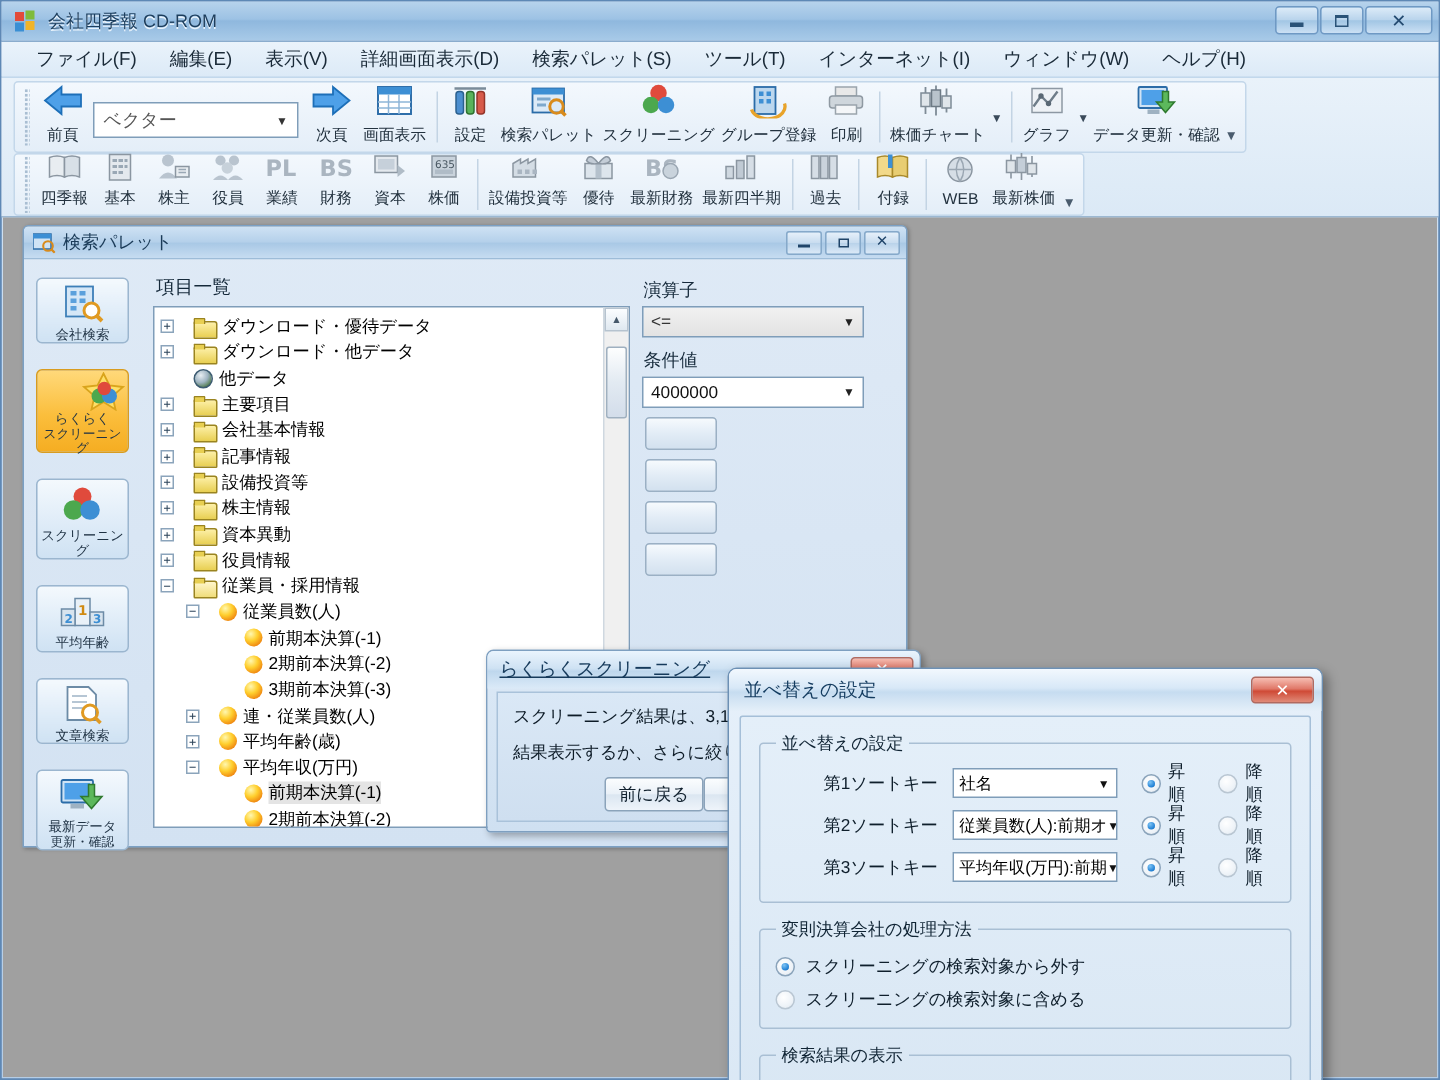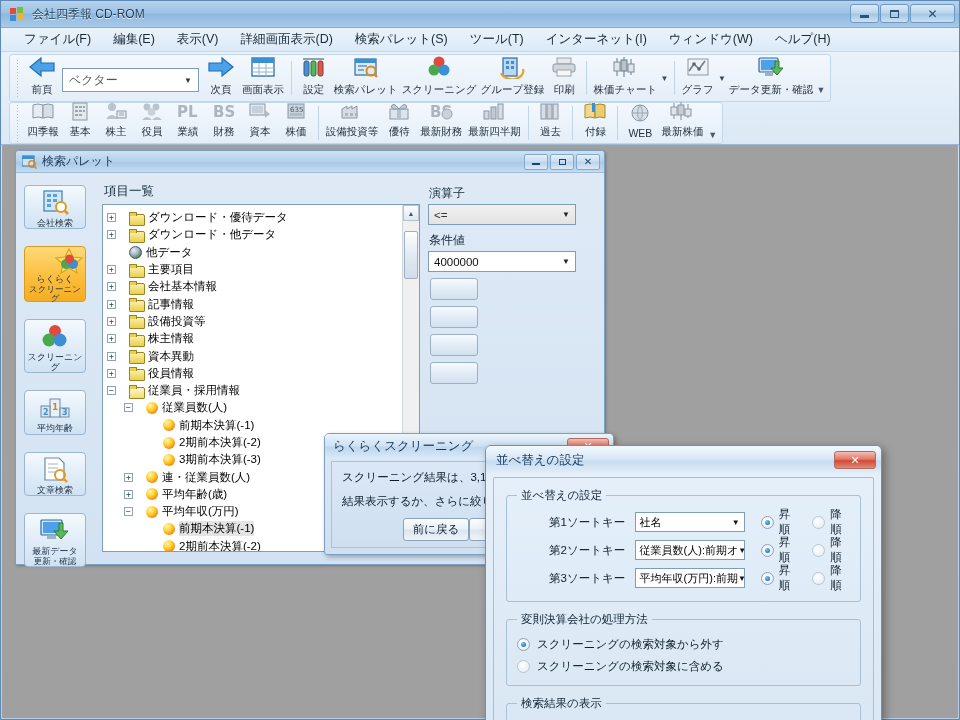--- a/index.html
+++ b/index.html
@@ -229,21 +229,21 @@
   #raku-dialog {
     position:absolute; left:322px; top:288px; width:290px; height:122px;
     background:linear-gradient(180deg,#dce9f6 0%,#cfe0f1 100%);
     border:1px solid #7e9fc0; border-radius:5px 5px 3px 3px;
     box-shadow:2px 2px 5px rgba(0,0,0,.3);
   }
   #raku-title {
     height:25px; display:flex; align-items:center; padding-left:8px;
     background:linear-gradient(180deg,#eaf4fd 0%,#cfe2f3 46%,#bed7ed 54%,#dbeaf8 100%);
     border-radius:4px 4px 0 0;
-    font-size:12.5px; color:#163a5b;
+    font-size:12.5px; color:#163a5b;text-decoration:underline;
   }
   #raku-title .rk-caps { margin-left:auto; padding-right:4px; }
   .dlg-close {
     width:42px; height:18px; border:1px solid #b06a60; border-radius:3px;
     background:linear-gradient(180deg,#f6bdb2 0%,#e07868 45%,#cf4a36 55%,#e08a78 100%);
     color:#fff; font-size:11px; font-weight:bold;
     display:flex; align-items:center; justify-content:center; cursor:default;
   }
   #raku-body {
     position:absolute; left:6px; top:27px; right:6px; bottom:6px;

